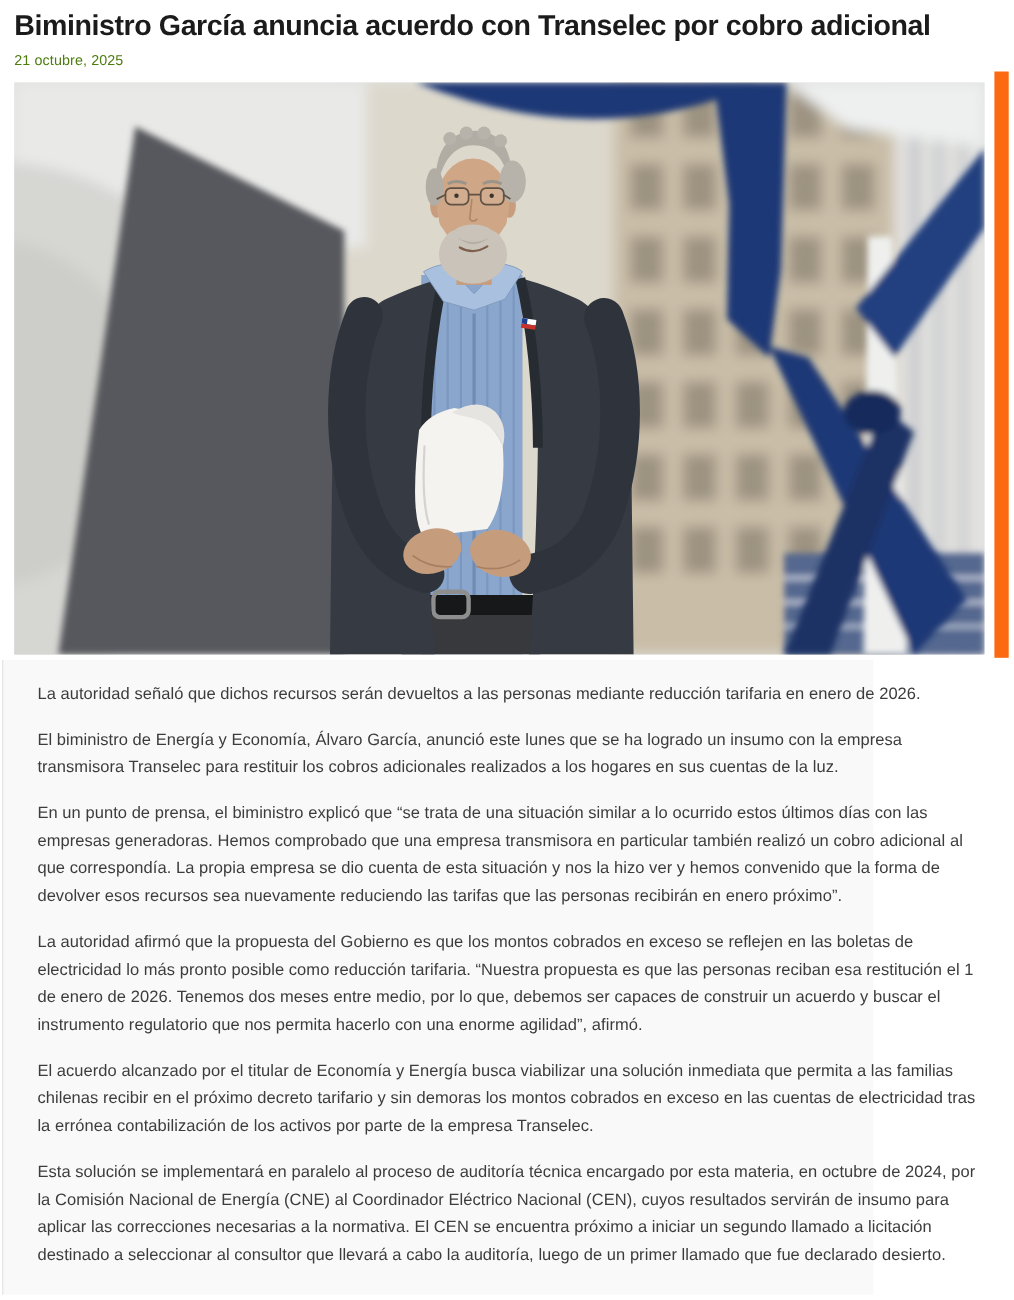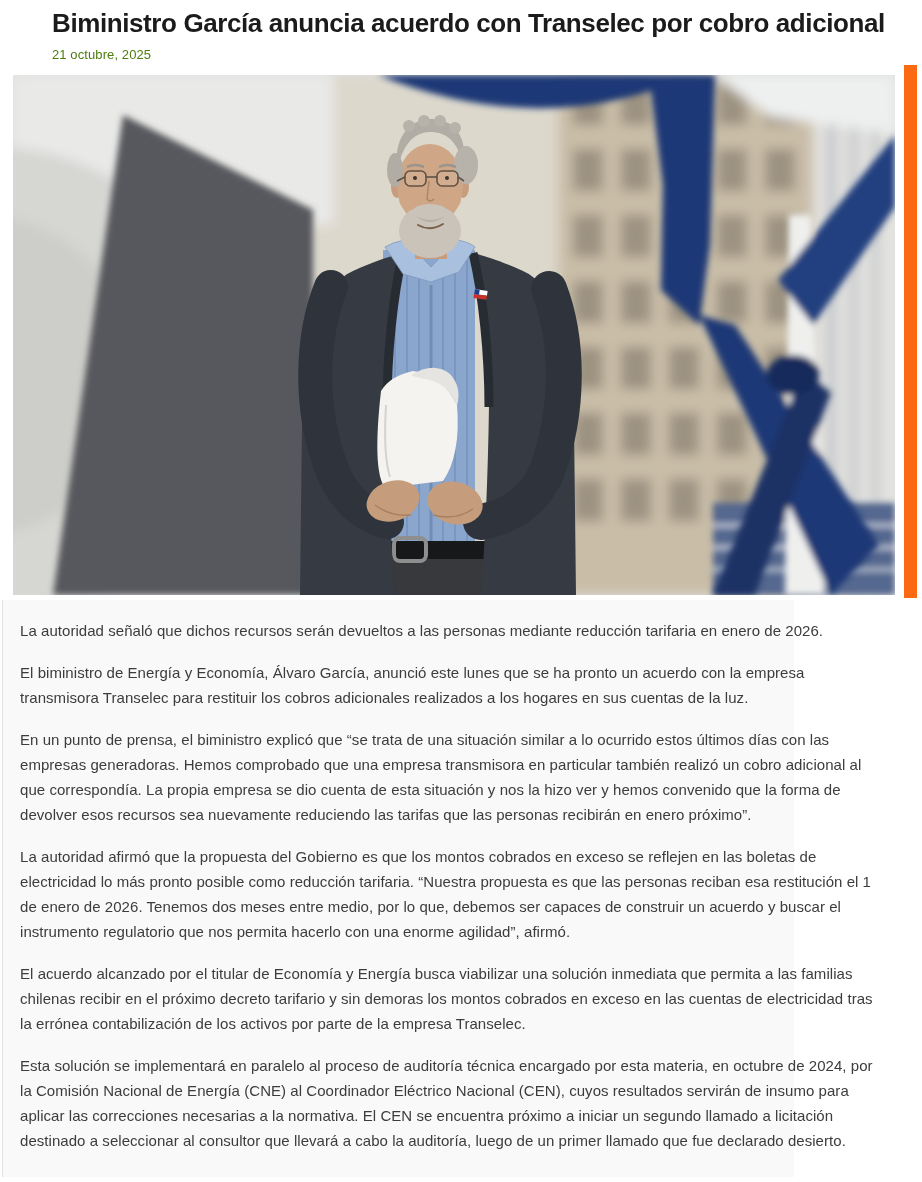--- a/index.html
+++ b/index.html
@@ -5,40 +5,40 @@
   * { margin:0; padding:0; box-sizing:border-box; }
   html,body { background:#ffffff; }
   body {
     width:922px; height:1182px; overflow:hidden;
     font-family:"Liberation Sans", sans-serif;
     -webkit-font-smoothing:antialiased;
   }
   .page { position:relative; width:922px; height:1182px; background:#ffffff; }
 
   
-  .header { padding:7px 20px 0 13px;margin-left:39px; }
+  .header { padding:7px 20px 0 13px; }
   .title {
     font-size:26px; font-weight:700; color:#1b1b1b;
     letter-spacing:-0.4px; white-space:nowrap; line-height:1.25;
   }
   .date { margin-top:7px; font-size:13px; color:#4d7c0f; letter-spacing:0.1px; }
 
   
   .hero { position:relative; margin:13px 0 0 13px; width:882px; height:520px; }
   .photo { width:882px; height:520px; display:block; background:#dfe0df; overflow:hidden; }
   .accent-bar {
     position:absolute; left:891px; top:-10px; width:13px; height:533px;
     background:#fb6a10;
   }
 
   
   .card {
     margin:5px 0 0 2px; width:792px; height:577px;
     background:#f9f9f9; border-left:1px solid #e2e2e2;
-    padding:18px 29px 0 17px;
+    padding:18px 29px 0 31px;
   }
   .card p {
     width:860px; font-size:15px; line-height:25px; color:#3c3c3c;
     margin:0 0 17px 0; letter-spacing:0.05px;
   }
 </style>
 </head>
 <body>
 
 <div class="page">
@@ -215,20 +215,20 @@
           <circle cx="402" cy="103" r="2" fill="#3c352e"></circle>
           <circle cx="434" cy="103" r="2" fill="#3c352e"></circle>
         </g>
       </g>
     </svg>
     <div class="accent-bar"></div>
   </figure>
 
   <section class="card">
     <p>La autoridad señaló que dichos recursos serán devueltos a las personas mediante reducción tarifaria en enero de 2026.</p>
-    <p>El biministro de Energía y Economía, Álvaro García, anunció este lunes que se ha pronto un acuerdo con la empresa transmisora Transelec para restituir los cobros adicionales realizados a los hogares en sus cuentas de la luz.</p>
+    <p>El biministro de Energía y Economía, Álvaro García, anunció este lunes que se ha logrado un insumo con la empresa transmisora Transelec para restituir los cobros adicionales realizados a los hogares en sus cuentas de la luz.</p>
     <p>En un punto de prensa, el biministro explicó que “se trata de una situación similar a lo ocurrido estos últimos días con las empresas generadoras. Hemos comprobado que una empresa transmisora en particular también realizó un cobro adicional al que correspondía. La propia empresa se dio cuenta de esta situación y nos la hizo ver y hemos convenido que la forma de devolver esos recursos sea nuevamente reduciendo las tarifas que las personas recibirán en enero próximo”.</p>
     <p>La autoridad afirmó que la propuesta del Gobierno es que los montos cobrados en exceso se reflejen en las boletas de electricidad lo más pronto posible como reducción tarifaria. “Nuestra propuesta es que las personas reciban esa restitución el 1 de enero de 2026. Tenemos dos meses entre medio, por lo que, debemos ser capaces de construir un acuerdo y buscar el instrumento regulatorio que nos permita hacerlo con una enorme agilidad”, afirmó.</p>
     <p>El acuerdo alcanzado por el titular de Economía y Energía busca viabilizar una solución inmediata que permita a las familias chilenas recibir en el próximo decreto tarifario y sin demoras los montos cobrados en exceso en las cuentas de electricidad tras la errónea contabilización de los activos por parte de la empresa Transelec.</p>
     <p>Esta solución se implementará en paralelo al proceso de auditoría técnica encargado por esta materia, en octubre de 2024, por la Comisión Nacional de Energía (CNE) al Coordinador Eléctrico Nacional (CEN), cuyos resultados servirán de insumo para aplicar las correcciones necesarias a la normativa. El CEN se encuentra próximo a iniciar un segundo llamado a licitación destinado a seleccionar al consultor que llevará a cabo la auditoría, luego de un primer llamado que fue declarado desierto.</p>
   </section>
 
 </div>
 
 </body></html>

